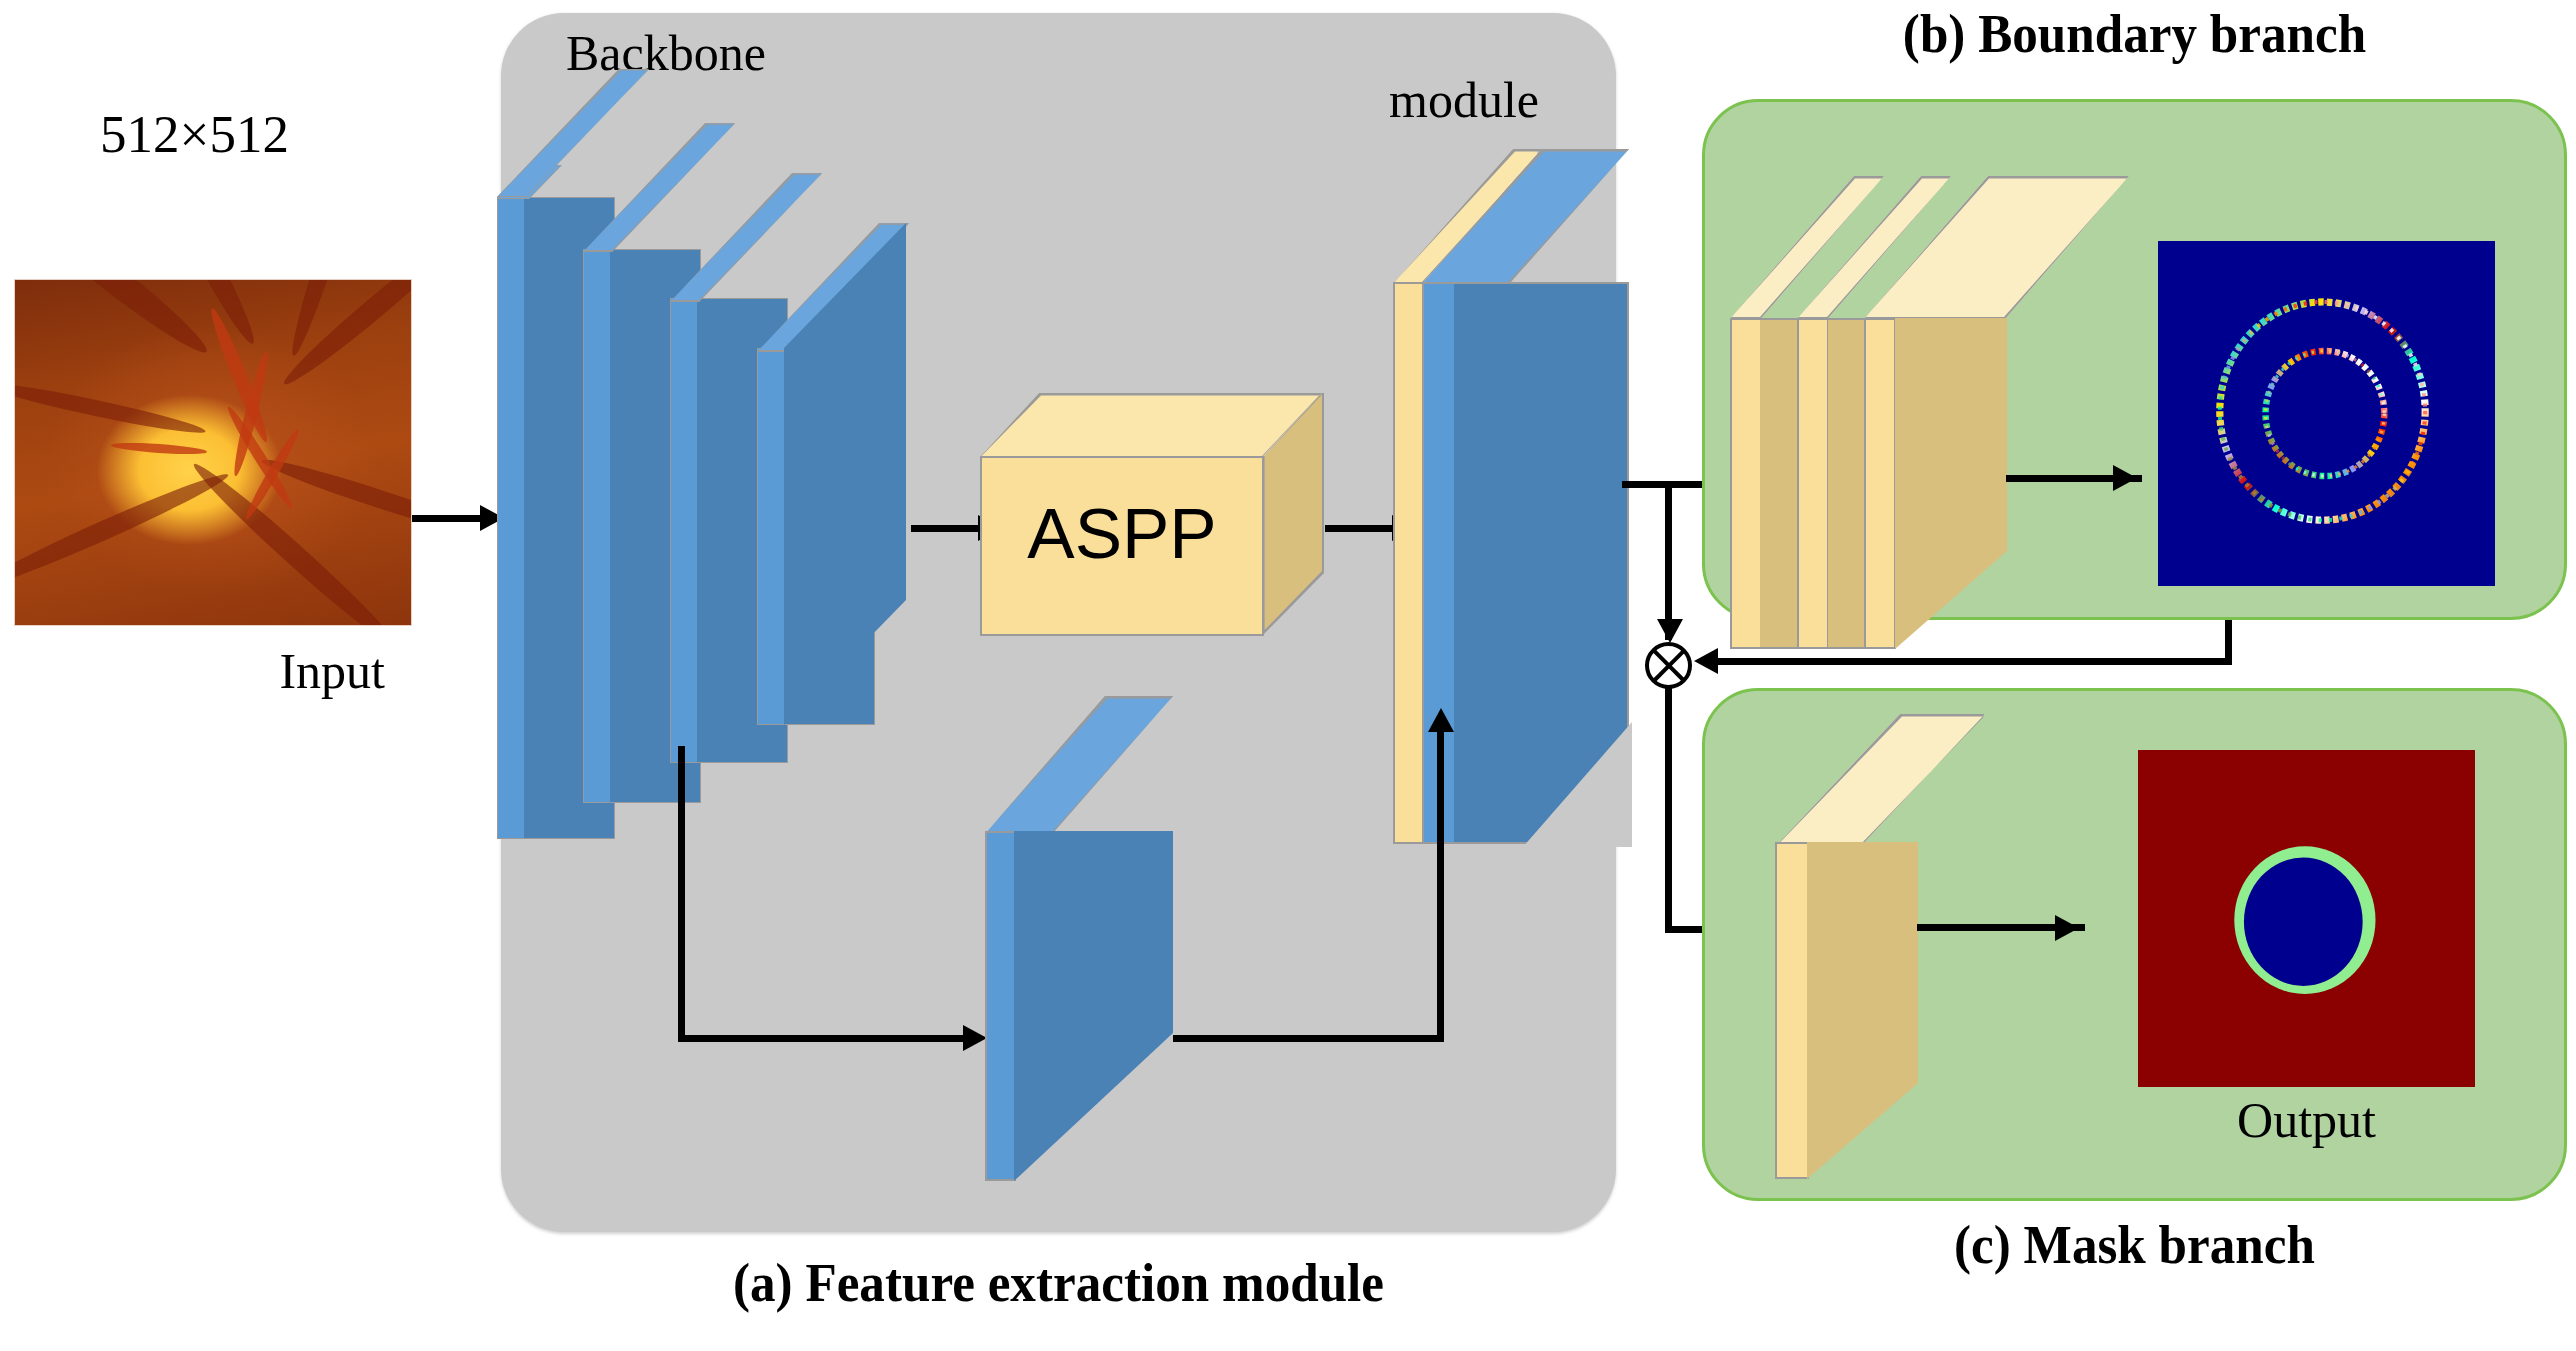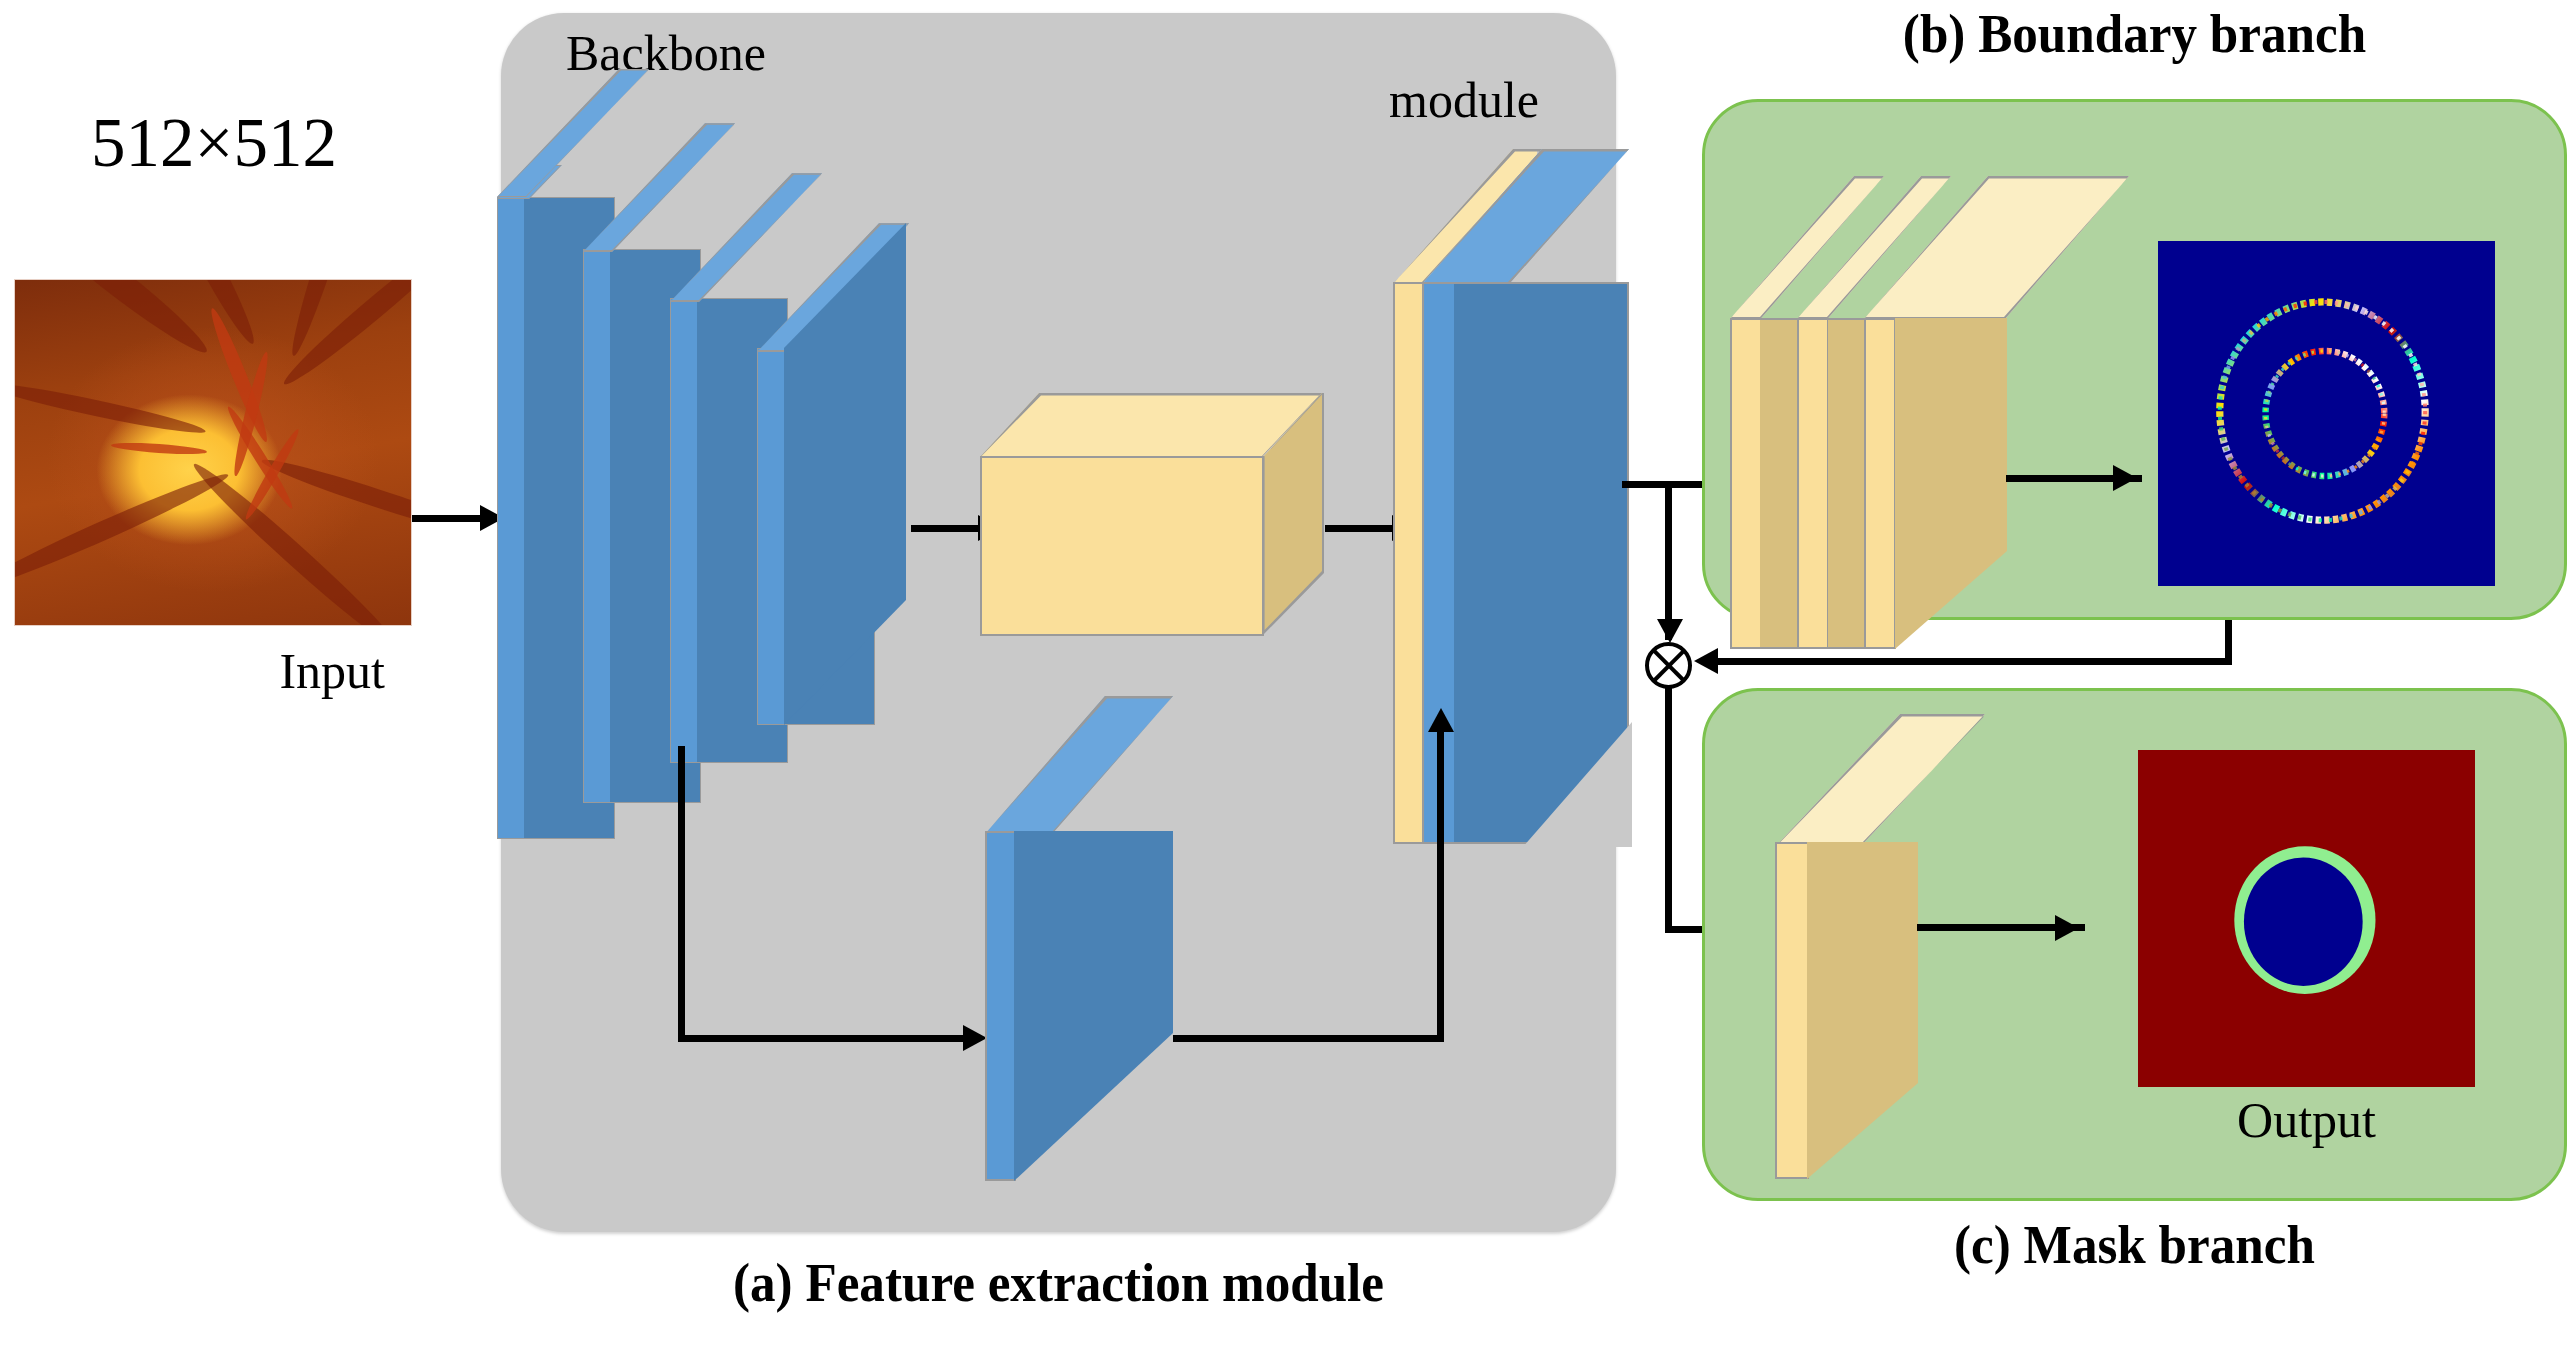--- a/index.html
+++ b/index.html
@@ -59,21 +59,21 @@
   .mulnode i{position:absolute;left:50%;top:-3.2px;width:4px;height:calc(100% + 6.4px);
              background:#000;transform-origin:center center;margin-left:-2px;}
 </style>
 </head>
 <body>
 
 <div class="stage">
 
   <div class="panel-gray" style="left:501px;top:13px;width:1115px;height:1219px;"></div>
 
-  <div class="lbl lbl-plain" style="left:88px;top:104px;width:249px;text-align:right;font-size:69px;">512×512</div>
+  <div class="lbl lbl-plain" style="left:100px;top:104px;width:249px;text-align:left;font-size:53px;">512×512</div>
 
   <div class="tile fundus" style="left:14.4px;top:279px;width:398px;height:347px;">
 
     <div class="vessel" style="left:-24px;top:-16px;width:241px;height:27px;transform:rotate(38deg);"></div>
     <div class="vessel" style="left:96px;top:-32px;width:193px;height:21px;transform:rotate(62deg);"></div>
     <div class="vessel" style="left:201px;top:-40px;width:225px;height:17.6px;transform:rotate(108deg);"></div>
     <div class="vessel" style="left:241px;top:16px;width:241px;height:21px;transform:rotate(140deg);"></div>
     <div class="vessel" style="left:-32px;top:120px;width:225px;height:16px;transform:rotate(12deg);"></div>
     <div class="vessel" style="left:-48px;top:241px;width:273px;height:19px;transform:rotate(-24deg);"></div>
     <div class="vessel" style="left:144px;top:265px;width:273px;height:21px;transform:rotate(42deg);"></div>
@@ -151,20 +151,21 @@
   <div class="abs" style="left:980px;top:393px;width:342px;height:66px;background:#9a9a9a;
               clip-path:polygon(59px 0px, 342px 0px, 282px 64px, 0px 64px,
                                 1.6px 63px, 282px 63px, 339px 2.4px, 61px 2.4px, 1.6px 63px, 0px 64px);"></div>
   <div class="abs" style="left:1263px;top:393px;width:61px;height:241px;background:#d8bf7e;
               clip-path:polygon(59px 0px, 61px 0px, 61px 178px, 0px 241px, 0px 64px);"></div>
   <div class="abs" style="left:1263px;top:393px;width:63px;height:242px;background:#9a9a9a;
               clip-path:polygon(59px 0px, 61px 0px, 61px 180px, 0px 242px, 0px 64px,
                                 1.6px 63px, 1.6px 237px, 59px 178px, 59px 1.6px, 1.6px 63px);"></div>
   <div class="abs" style="left:980px;top:456px;width:284px;height:180px;background:#fadf9a;
               border:2.4px solid #9a9a9a;box-sizing:border-box;"></div>
+  <div class="lbl lbl-sans" style="left:980px;top:493px;width:284px;text-align:center;font-size:71px;">ASPP</div>
 
   <div class="ln" style="left:1325px;top:525px;width:82px;height:7.2px;"></div>
   <div class="ah right" style="left:1392px;top:515px;"></div>
 
   <div class="lbl lbl-plain" style="left:1389px;top:71px;font-size:50px;">module</div>
 
   <div class="abs" style="left:1393px;top:149px;width:144px;height:154px;background:#fbe6ac;
               clip-path:polygon(0px 135px, 120px 0px, 149px 0px, 29px 135px);"></div>
   <div class="abs" style="left:1393px;top:149px;width:149px;height:156px;background:#9a9a9a;
               clip-path:polygon(0px 135px, 120px 0px, 149px 0px, 29px 135px,

